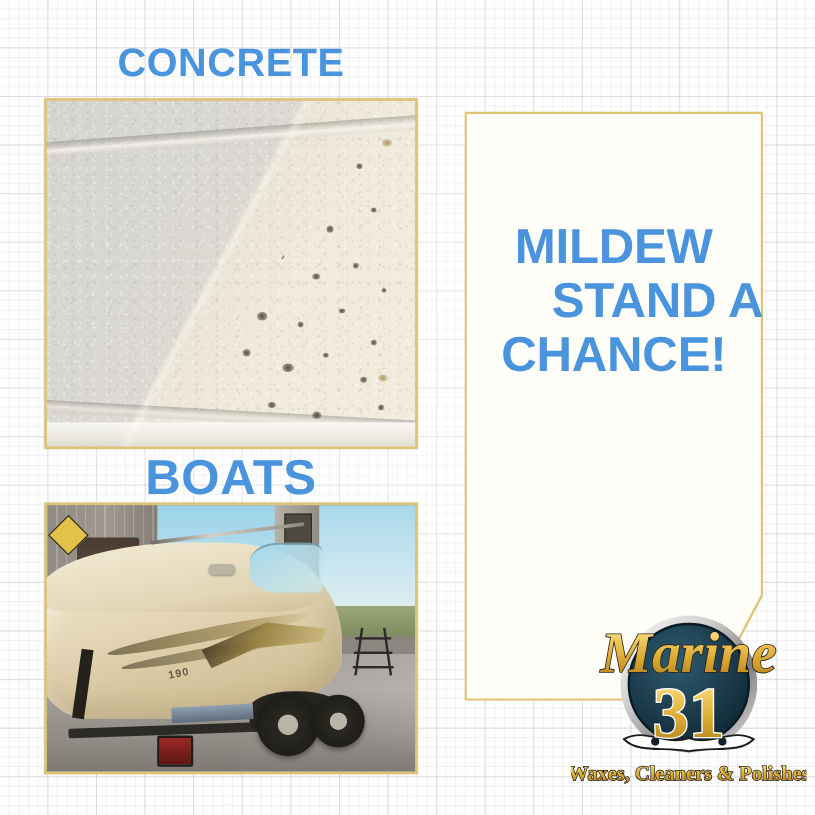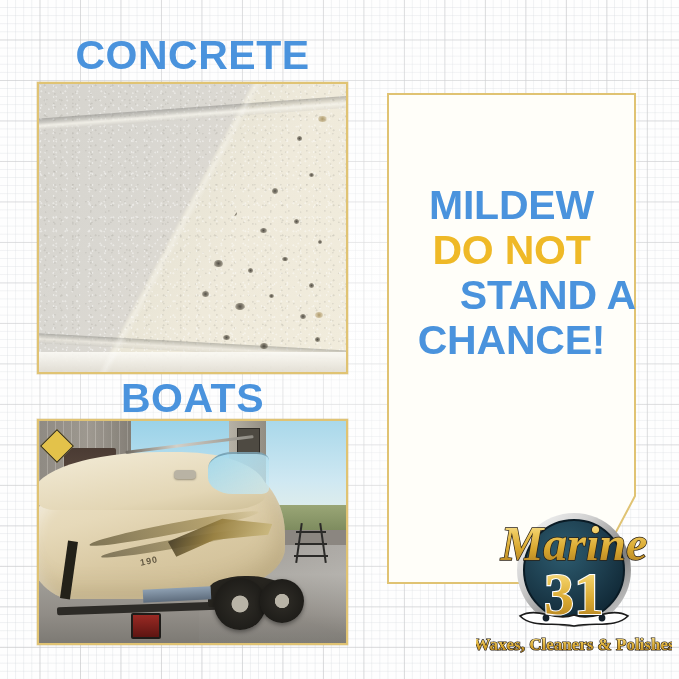--- a/index.html
+++ b/index.html
@@ -49,21 +49,21 @@
     font-weight: bold;
     letter-spacing: 0.5px;
     line-height: 1;
     white-space: nowrap;
     text-align: center;
   }
   #label-concrete {
     left: 37px;
     top: 35px;
     width: 311px;
-    font-size: 41px;
+    font-size: 33px;
   }
   #label-boats {
     left: 37px;
     top: 378px;
     width: 311px;
     font-size: 41px;
   }
 
   
   .photo-frame {
@@ -563,21 +563,20 @@
     <div class="panel-shape" style="background: rgb(255, 254, 249);"></div>
     <div class="panel-outline">
       <svg viewBox="0 0 249 491" preserveAspectRatio="none" aria-hidden="true">
         <polygon points="1,1 248,1 248,403 202,490 1,490" fill="none" stroke="#e0c373" stroke-width="2"></polygon>
       </svg>
     </div>
   </div>
 
   <div id="headline">
     <span class="ln blue" style="color: rgb(74, 147, 221);">MILDEW</span>
-    <span class="ln gold" style="color: rgb(239, 185, 39);">DO NOT</span>
     <span class="ln blue" style="color: rgb(74, 147, 221); text-align: right;">STAND A</span>
     <span class="ln blue" style="color: rgb(74, 147, 221);">CHANCE!</span>
   </div>
 
   <div id="logo">
     <svg viewBox="0 0 196 162" aria-hidden="true">
       <defs>
         <linearGradient id="goldGrad" x1="0" y1="0" x2="0" y2="1">
           <stop offset="0%" stop-color="#fdf0b9"></stop>
           <stop offset="30%" stop-color="#eec95c"></stop>

